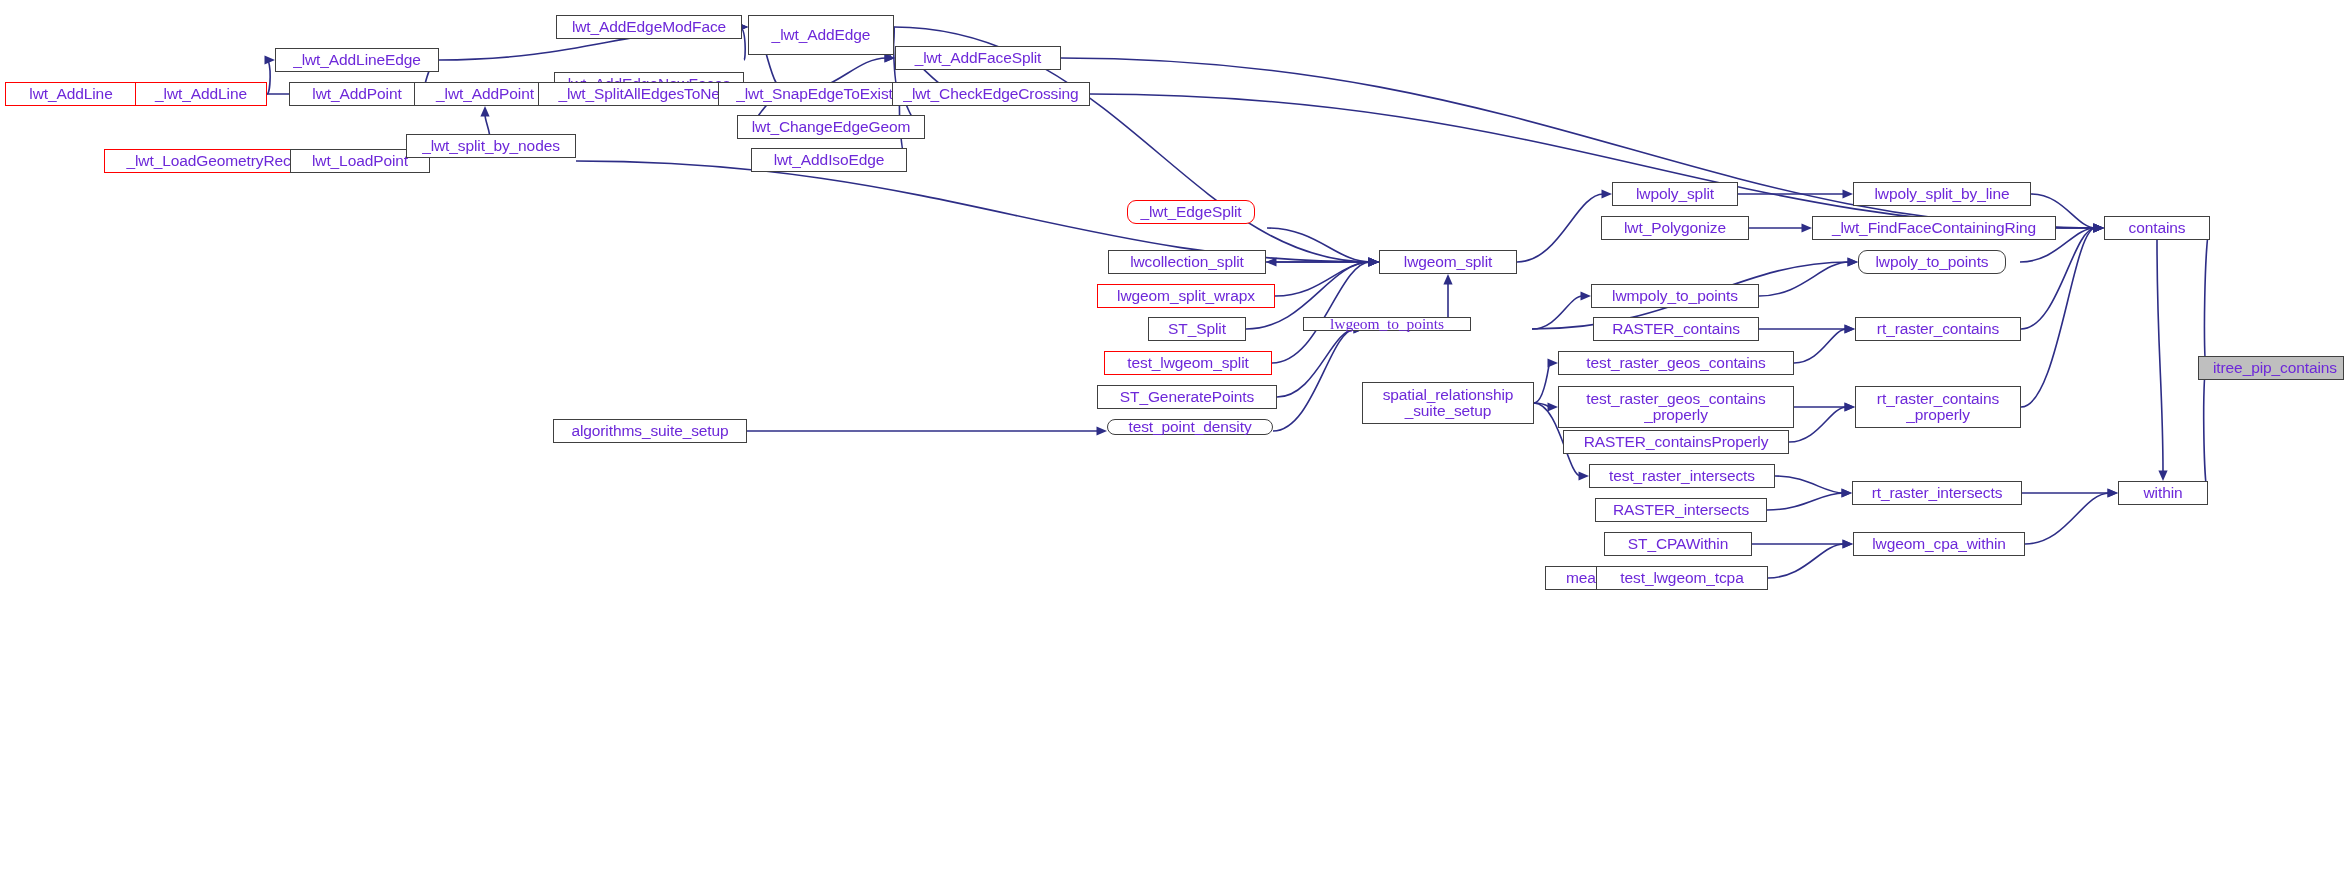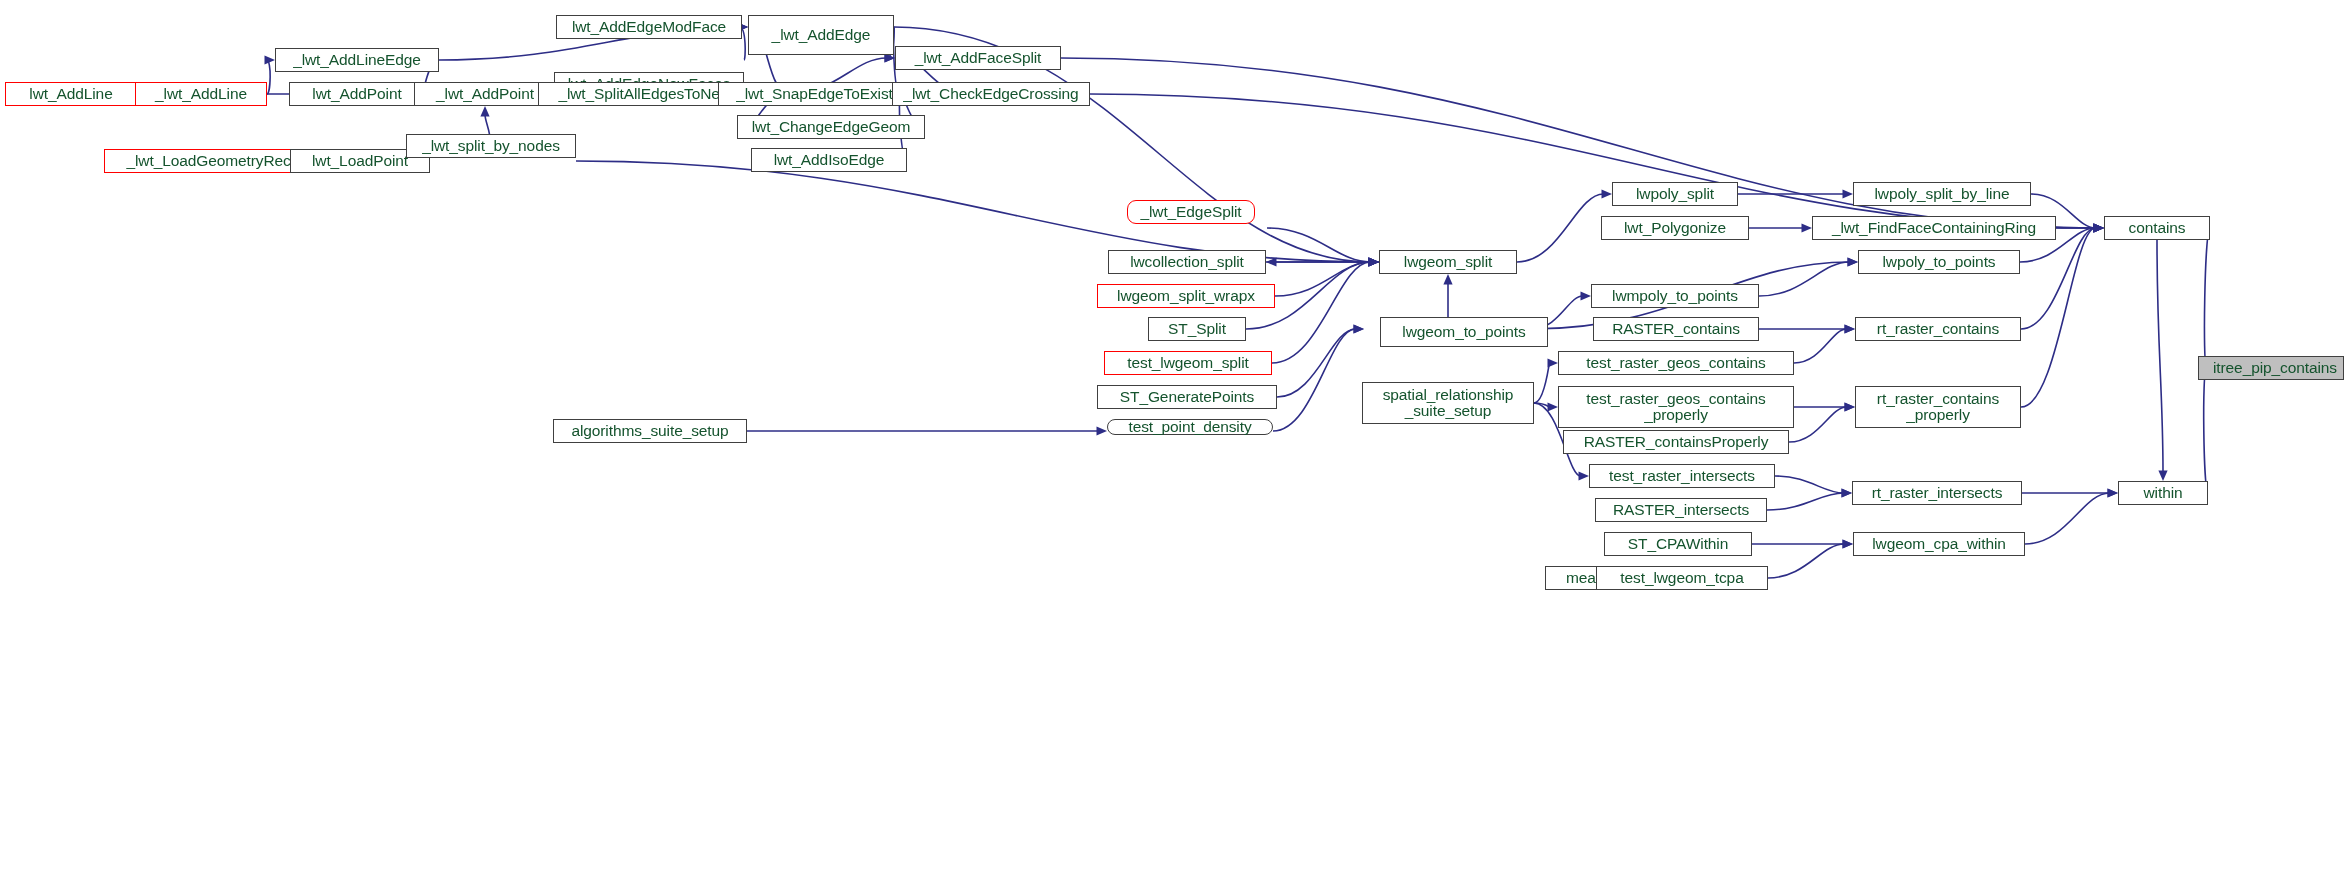--- a/index.html
+++ b/index.html
@@ -33,21 +33,21 @@
   }
   .gnode {
     position: absolute;
     box-sizing: border-box;
     display: flex;
     align-items: center;
     justify-content: center;
     text-align: center;
     background: #ffffff;
     border: 1px solid #404040;
-    color: #14532d;
+    color: #6d28d9;
     font-size: 15.5px;
     line-height: 1.05;
     letter-spacing: -0.1px;
     white-space: pre;
     cursor: pointer;
   }
   .gnode.red {
     border-color: #ff0000;
   }
   .gnode.highlight {
@@ -219,39 +219,39 @@
       <div class="gnode" style="left: 892px; top: 82px; width: 198px; height: 24px;">_lwt_CheckEdgeCrossing</div>
       <div class="gnode red" style="left: 1127px; top: 200px; width: 128px; height: 24px; border-radius: 9px;">_lwt_EdgeSplit</div>
       <div class="gnode" style="left: 1108px; top: 250px; width: 158px; height: 24px;">lwcollection_split</div>
       <div class="gnode red" style="left: 1097px; top: 284px; width: 178px; height: 24px;">lwgeom_split_wrapx</div>
       <div class="gnode" style="left: 1148px; top: 317px; width: 98px; height: 24px;">ST_Split</div>
       <div class="gnode red" style="left: 1104px; top: 351px; width: 168px; height: 24px;">test_lwgeom_split</div>
       <div class="gnode" style="left: 1097px; top: 385px; width: 180px; height: 24px;">ST_GeneratePoints</div>
       <div class="gnode" style="left: 553px; top: 419px; width: 194px; height: 24px;">algorithms_suite_setup</div>
       <div class="gnode" style="left: 1107px; top: 419px; width: 166px; height: 16px; border-radius: 12px;">test_point_density</div>
       <div class="gnode" style="left: 1379px; top: 250px; width: 138px; height: 24px;">lwgeom_split</div>
-      <div class="gnode" style="left: 1380px; top: 317px; width: 168px; height: 30px;">lwgeom_to_points</div>
+      <div class="gnode" style="left: 1303px; top: 317px; width: 168px; height: 14px; font-family: Liberation Serif, serif;">lwgeom_to_points</div>
       <div class="gnode" style="left: 1362px; top: 382px; width: 172px; height: 42px;">spatial_relationship
 _suite_setup</div>
       <div class="gnode" style="left: 1612px; top: 182px; width: 126px; height: 24px;">lwpoly_split</div>
       <div class="gnode" style="left: 1601px; top: 216px; width: 148px; height: 24px;">lwt_Polygonize</div>
       <div class="gnode" style="left: 1591px; top: 284px; width: 168px; height: 24px;">lwmpoly_to_points</div>
       <div class="gnode" style="left: 1593px; top: 317px; width: 166px; height: 24px;">RASTER_contains</div>
       <div class="gnode" style="left: 1558px; top: 351px; width: 236px; height: 24px;">test_raster_geos_contains</div>
       <div class="gnode" style="left: 1558px; top: 386px; width: 236px; height: 42px;">test_raster_geos_contains
 _properly</div>
       <div class="gnode" style="left: 1563px; top: 430px; width: 226px; height: 24px;">RASTER_containsProperly</div>
       <div class="gnode" style="left: 1589px; top: 464px; width: 186px; height: 24px;">test_raster_intersects</div>
       <div class="gnode" style="left: 1595px; top: 498px; width: 172px; height: 24px;">RASTER_intersects</div>
       <div class="gnode" style="left: 1604px; top: 532px; width: 148px; height: 24px;">ST_CPAWithin</div>
       <div class="gnode" style="left: 1545px; top: 566px; width: 196px; height: 24px;">measures_suite_setup</div>
       <div class="gnode" style="left: 1596px; top: 566px; width: 172px; height: 24px;">test_lwgeom_tcpa</div>
       <div class="gnode" style="left: 1853px; top: 182px; width: 178px; height: 24px;">lwpoly_split_by_line</div>
       <div class="gnode" style="left: 1812px; top: 216px; width: 244px; height: 24px;">_lwt_FindFaceContainingRing</div>
-      <div class="gnode" style="left: 1858px; top: 250px; width: 162px; height: 24px;">lwpoly_to_points</div>
+      <div class="gnode" style="left: 1858px; top: 250px; width: 148px; height: 24px; border-radius: 9px;">lwpoly_to_points</div>
       <div class="gnode" style="left: 1855px; top: 317px; width: 166px; height: 24px;">rt_raster_contains</div>
       <div class="gnode" style="left: 1855px; top: 386px; width: 166px; height: 42px;">rt_raster_contains
 _properly</div>
       <div class="gnode" style="left: 1852px; top: 481px; width: 170px; height: 24px;">rt_raster_intersects</div>
       <div class="gnode" style="left: 1853px; top: 532px; width: 172px; height: 24px;">lwgeom_cpa_within</div>
       <div class="gnode" style="left: 2104px; top: 216px; width: 106px; height: 24px;">contains</div>
       <div class="gnode" style="left: 2118px; top: 481px; width: 90px; height: 24px;">within</div>
       <div class="gnode highlight" style="left: 2198px; top: 356px; width: 146px; height: 24px;">itree_pip_contains</div>
     </div>
 </div>

